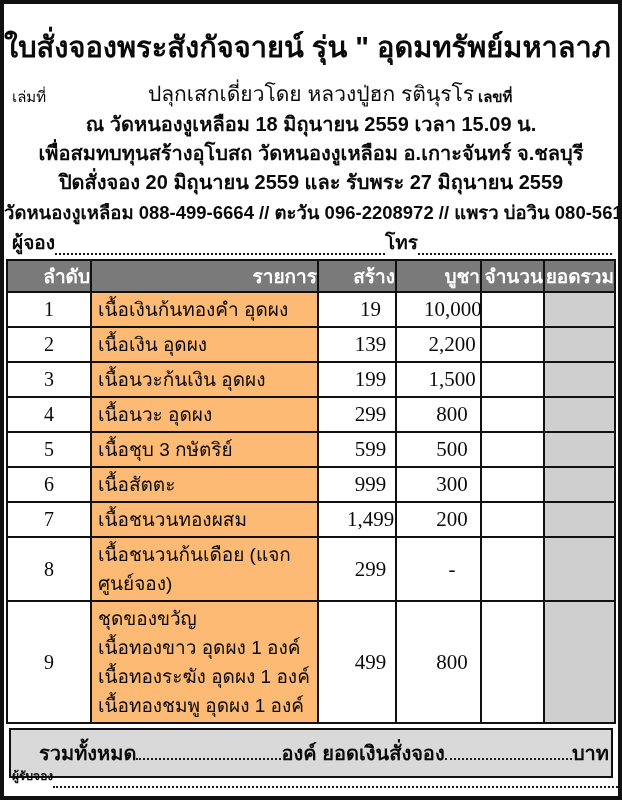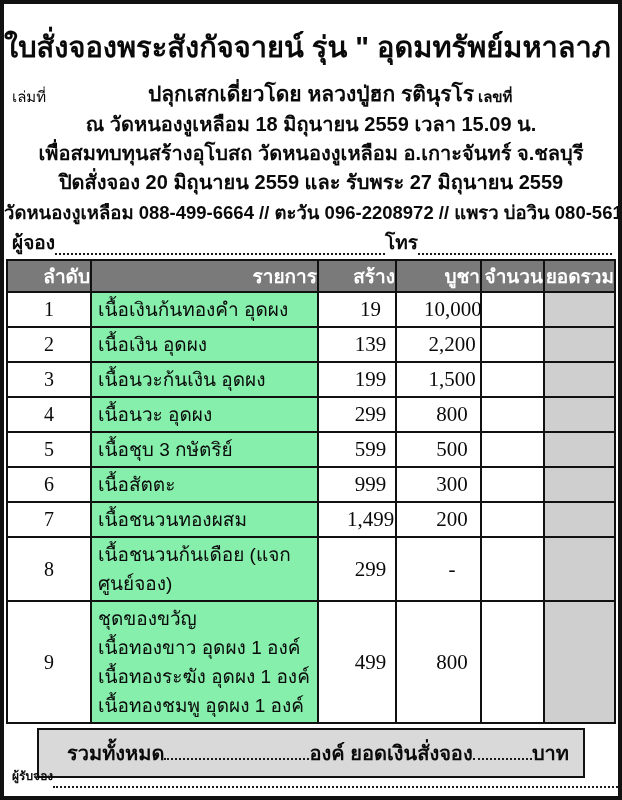--- a/index.html
+++ b/index.html
@@ -26,21 +26,21 @@
     letter-spacing: 0px;
   }
   .meta-row {
     position: relative;
     height: 32px;
     margin-top: 8px;
   }
   .meta-center {
     text-align: center;
     font-size: 21px;
-    font-weight: bold;
+    font-weight: normal;
     line-height: 32px;
   }
   .meta-left {
     position: absolute;
     left: 8px;
     top: 7px;
     font-size: 15px;
     font-weight: normal;
   }
   .meta-number {
@@ -111,45 +111,45 @@
     height: 33px;
     font-size: 19px;
     vertical-align: middle;
   }
   .order-table td.col-no {
     text-align: center;
     font-family: "Liberation Serif", serif;
     font-size: 20px;
   }
   .order-table td.col-item {
-    background: #86efac;
+    background: #fdba74;
     padding: 2px 6px;
     text-align: left;
     line-height: 29px;
   }
   .order-table td.col-made,
   .order-table td.col-price {
     text-align: center;
     font-family: "Liberation Serif", serif;
     font-size: 21px;
     padding-left: 27px;
   }
   .order-table td.col-qty { background: #ffffff; }
   .order-table td.col-total { background: #cfcfcf; }
 
   
   .summary-bar {
-    width: 548px;
+    width: 604px;
     margin: 4px auto 0 auto;
     border: 2.5px solid #111111;
     background: #d9d9d9;
     height: 50px;
     display: flex;
     align-items: center;
-    padding: 0 14px 0 28px;
+    padding: 0 2px 0 28px;
     font-size: 20px;
     font-weight: bold;
   }
   .summary-bar .dots { height: 14px; }
   .summary-bar .dots-units { flex: 0 0 145px; }
   .summary-bar .dots-amount { flex: 1 1 auto; }
 
   
   .receiver-row {
     position: absolute;

